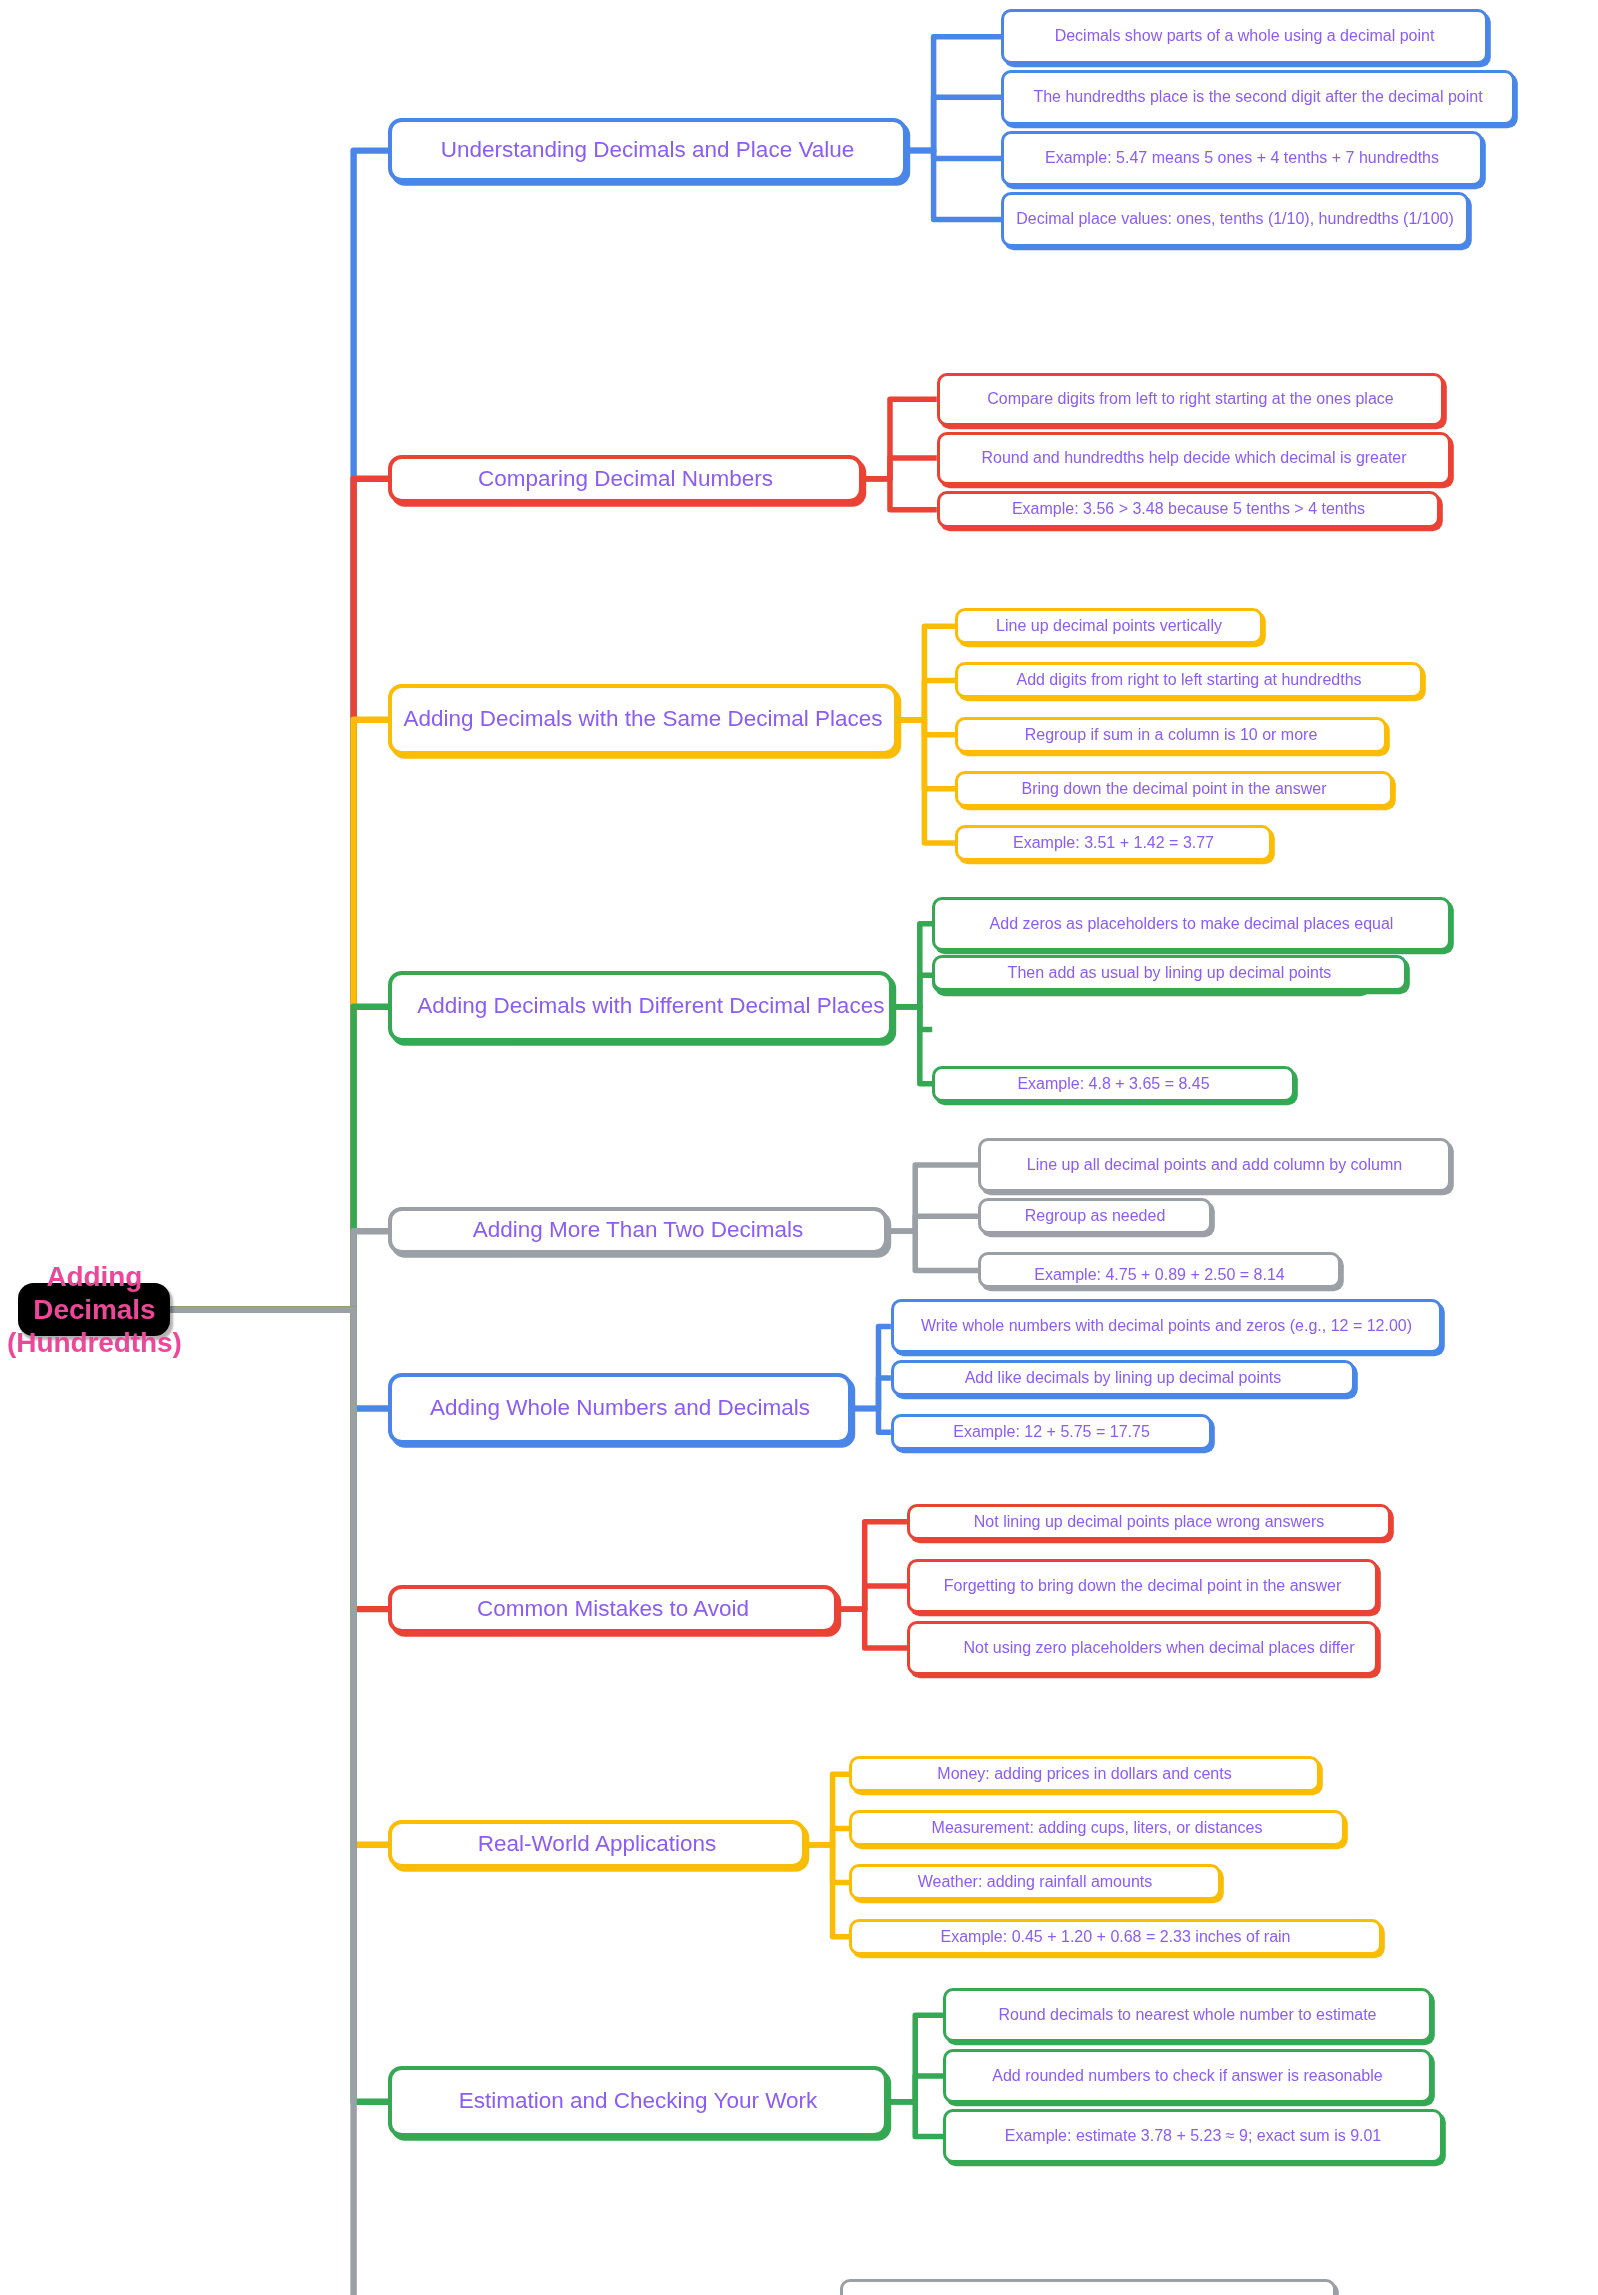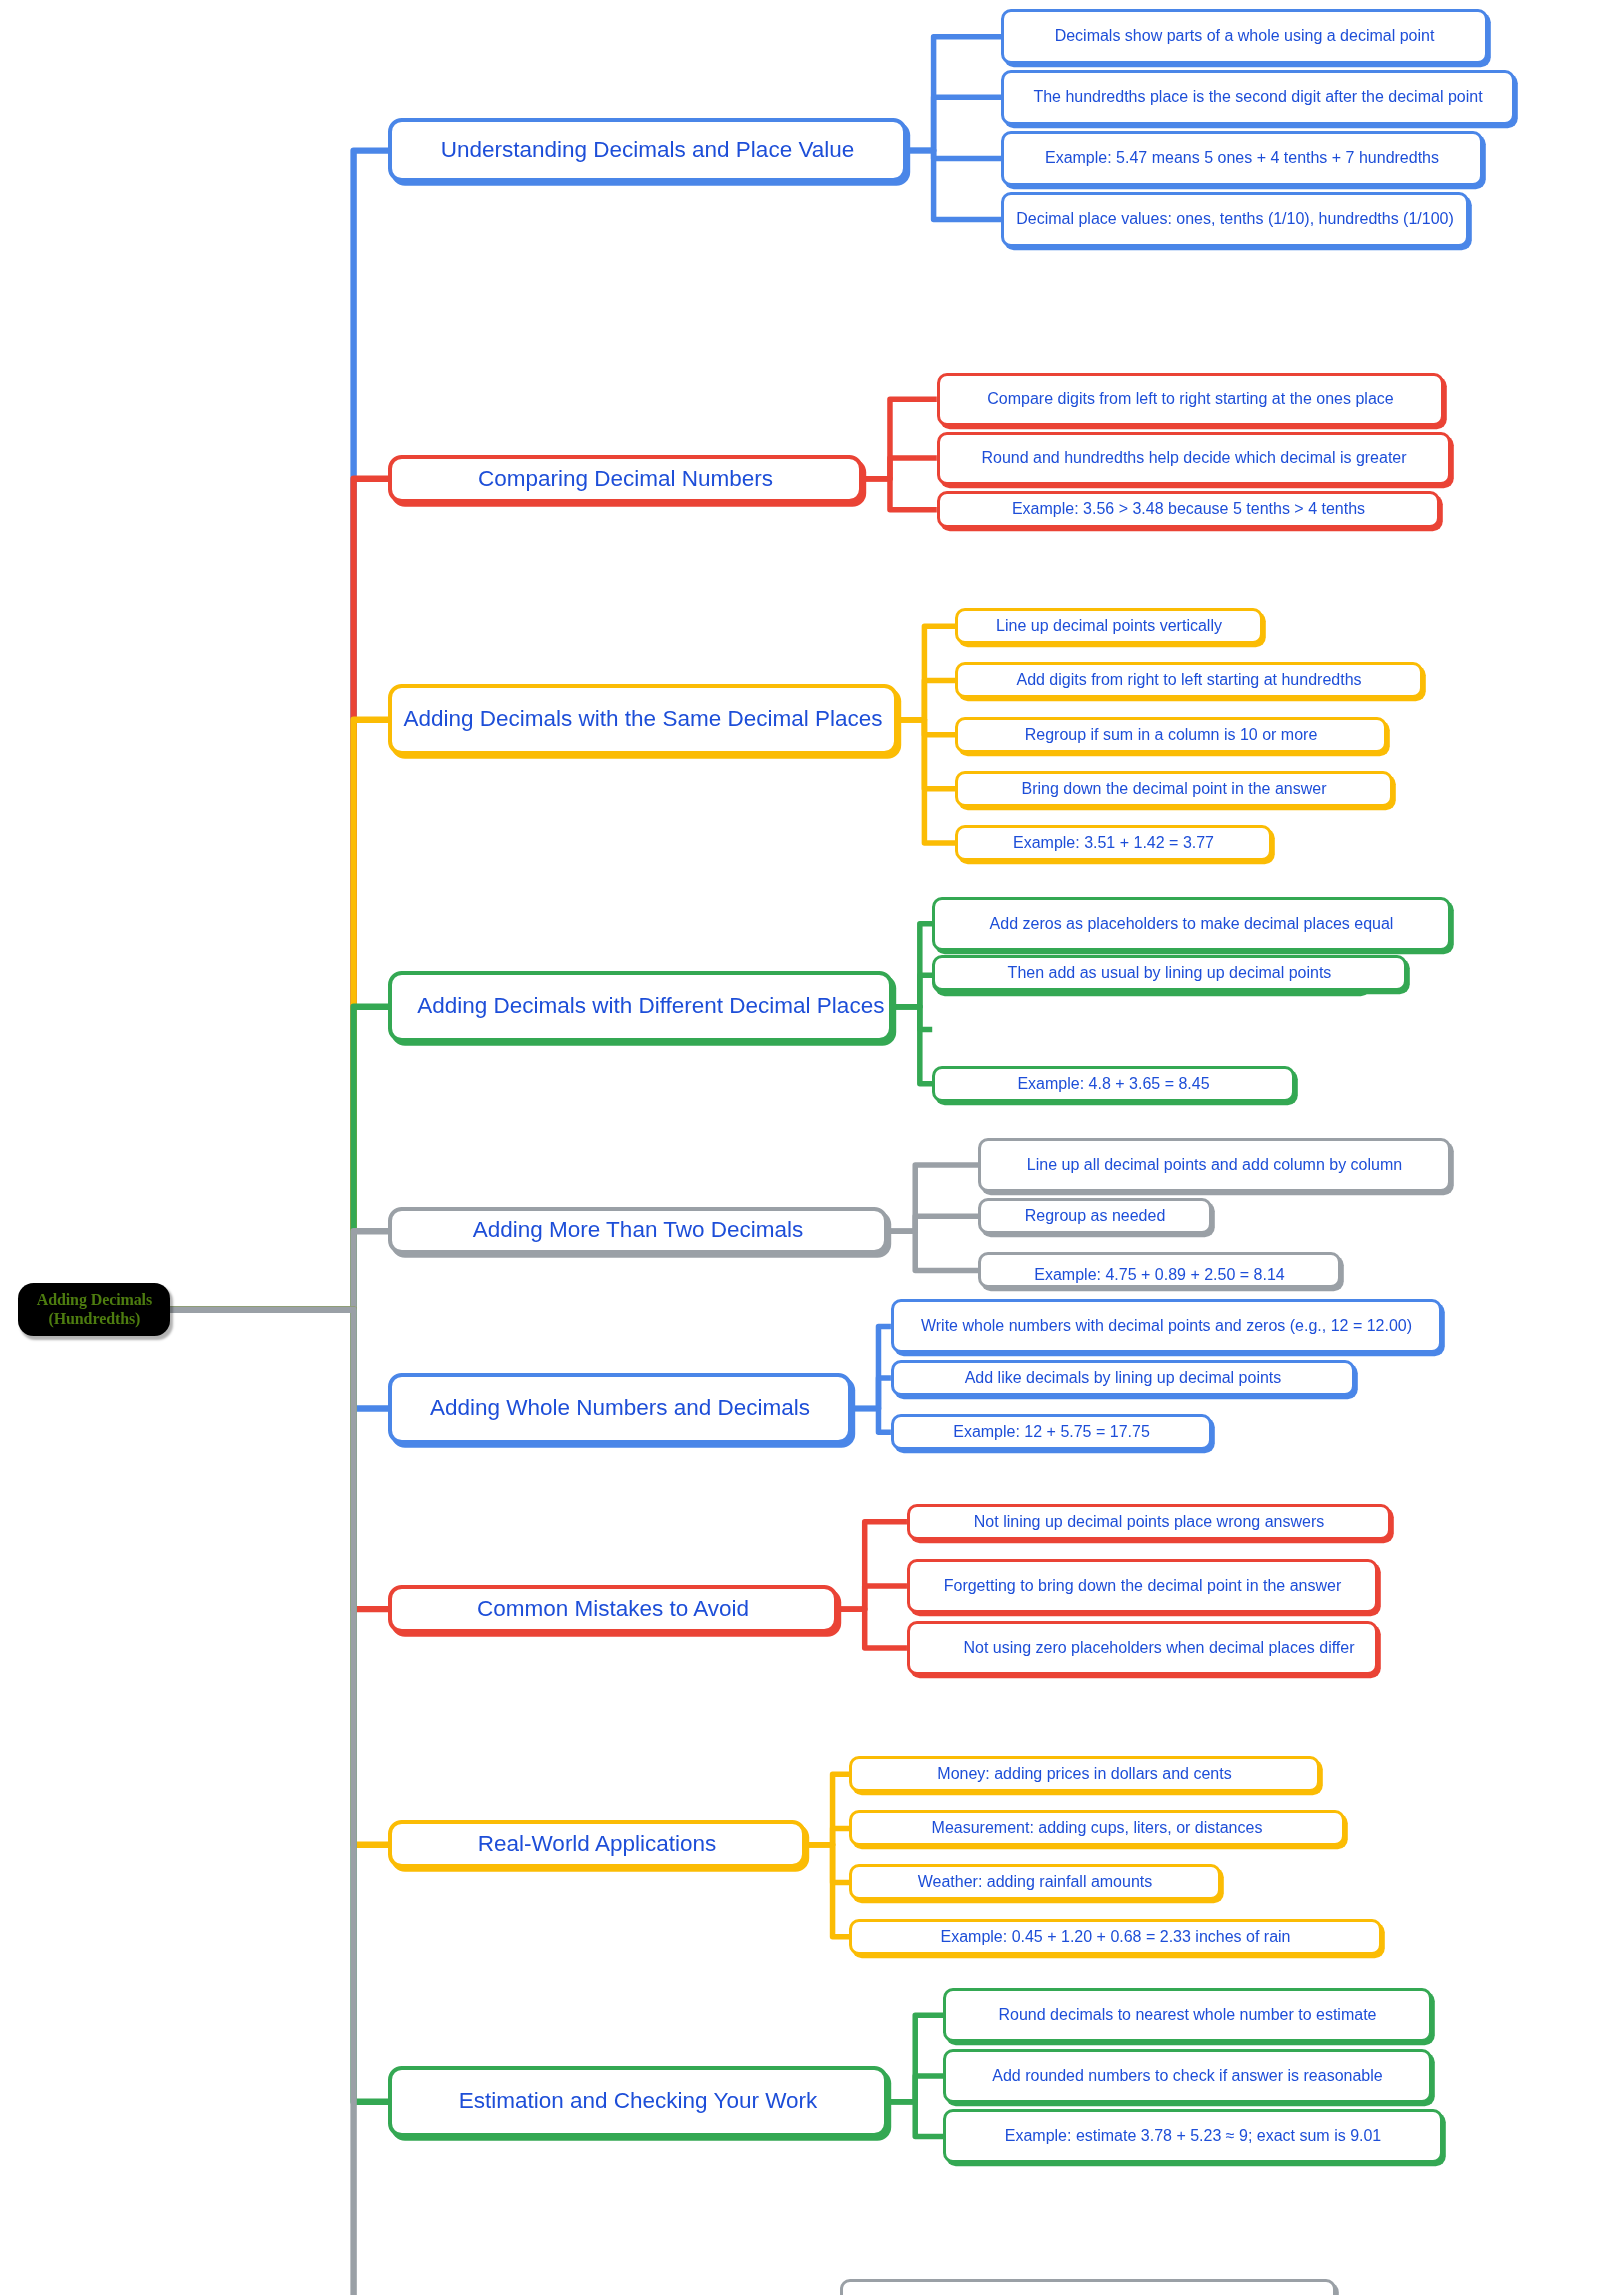--- a/index.html
+++ b/index.html
@@ -1,26 +1,26 @@
 <!DOCTYPE html>
 <html style="font-size:7.3px"><head>
 <meta charset="utf-8">
 <style>
   html,body{margin:0;padding:0;background:#ffffff;}
   body{font-family:"Liberation Sans","DejaVu Sans",sans-serif;}
   #canvas{position:relative;width:1599px;height:2710px;background:#fff;overflow:hidden;}
   #wires{position:absolute;left:0;top:0;width:1599px;height:2710px;pointer-events:none;}
   .node{position:absolute;box-sizing:border-box;display:flex;align-items:center;
-        justify-content:center;text-align:center;background:#fff;color:#1d4ed8;
+        justify-content:center;text-align:center;background:#fff;color:#8b5cf6;
         border-style:solid;line-height:1.18;}
   .node span{display:block;padding:0 4.6px;}
   
-  .root{background:#000;color:#4d7c0f;border:none;border-radius:15.6px;
-        font-weight:bold;font-size:16px;letter-spacing:-0.1px;
-        box-shadow:2.8px 3.2px 2.3px rgba(0,0,0,.30);font-family:Liberation Serif, serif;}
+  .root{background:#000;color:#ec4899;border:none;border-radius:15.6px;
+        font-weight:bold;font-size:28px;letter-spacing:-0.1px;
+        box-shadow:2.8px 3.2px 2.3px rgba(0,0,0,.30);}
   
   .topic{border-width:4.1px;border-radius:13.8px;font-size:22.5px;
          box-shadow:3.2px 3.7px 0 0 var(--sh);}
   
   .leaf{border-width:3.2px;border-radius:10px;font-size:16px;
         box-shadow:2.8px 3.2px 0 0 var(--sh);}
   .c-blue  {border-color:#4a86e8;--sh:#4a86e8;}
   .c-red   {border-color:#ea4335;--sh:#ea4335;}
   .c-yellow{border-color:#fbbc04;--sh:#fbbc04;}
   .c-green {border-color:#34a853;--sh:#34a853;}

